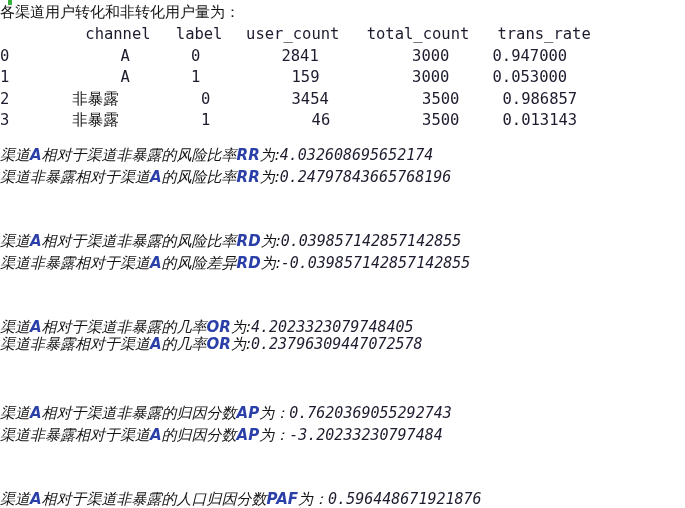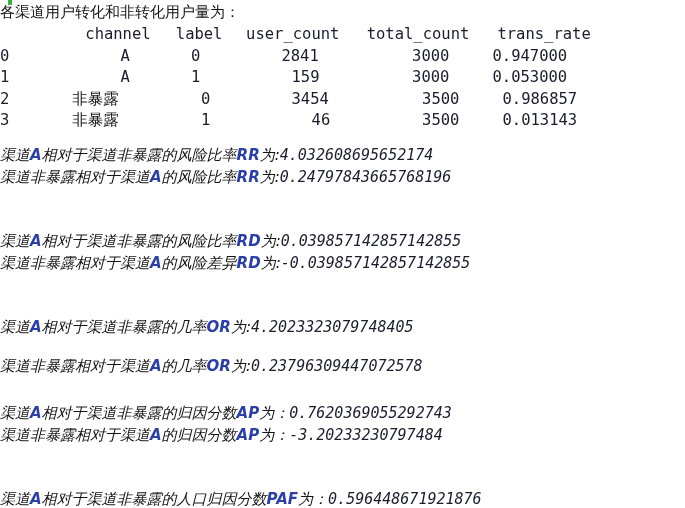--- a/index.html
+++ b/index.html
@@ -83,19 +83,19 @@
       <div class="line mono" style="top: 88.5px;"><span class="" style="position: absolute; left: 0px; white-space: pre;">2</span><span class="cjkcell" style="position: absolute; left: 72.3px; white-space: pre;">非暴露</span><span class="" style="position: absolute; left: 201px; white-space: pre;">0</span><span class="" style="position: absolute; left: 291.5px; white-space: pre;">3454</span><span class="" style="position: absolute; left: 422.1px; white-space: pre;">3500</span><span class="" style="position: absolute; left: 502.5px; white-space: pre;">0.986857</span></div>
       <div class="line mono" style="top: 110px;"><span class="" style="position: absolute; left: 0px; white-space: pre;">3</span><span class="cjkcell" style="position: absolute; left: 72.3px; white-space: pre;">非暴露</span><span class="" style="position: absolute; left: 201px; white-space: pre;">1</span><span class="" style="position: absolute; left: 311.6px; white-space: pre;">46</span><span class="" style="position: absolute; left: 422.1px; white-space: pre;">3500</span><span class="" style="position: absolute; left: 502.5px; white-space: pre;">0.013143</span></div>
     </div>
 
   <div id="metrics">
       <div class="line cjk" style="top: 145px;"><span class="zh">渠道</span><span class="acr">A</span><span class="zh">相对于渠道非暴露的风险比率</span><span class="acr">RR</span><span class="zh">为</span><span class="colon">:</span><span class="num">4.032608695652174</span></div>
       <div class="line cjk" style="top: 166.5px;"><span class="zh">渠道非暴露相对于渠道</span><span class="acr">A</span><span class="zh">的风险比率</span><span class="acr">RR</span><span class="zh">为</span><span class="colon">:</span><span class="num">0.24797843665768196</span></div>
       <div class="line cjk" style="top: 231px;"><span class="zh">渠道</span><span class="acr">A</span><span class="zh">相对于渠道非暴露的风险比率</span><span class="acr">RD</span><span class="zh">为</span><span class="colon">:</span><span class="num">0.039857142857142855</span></div>
       <div class="line cjk" style="top: 252.5px;"><span class="zh">渠道非暴露相对于渠道</span><span class="acr">A</span><span class="zh">的风险差异</span><span class="acr">RD</span><span class="zh">为</span><span class="colon">:</span><span class="num">-0.039857142857142855</span></div>
       <div class="line cjk" style="top: 317px;"><span class="zh">渠道</span><span class="acr">A</span><span class="zh">相对于渠道非暴露的几率</span><span class="acr">OR</span><span class="zh">为</span><span class="colon">:</span><span class="num">4.2023323079748405</span></div>
-      <div class="line cjk" style="top: 356px;"><span class="zh">渠道非暴露相对于渠道</span><span class="acr">A</span><span class="zh">的几率</span><span class="acr">OR</span><span class="zh">为</span><span class="colon">:</span><span class="num">0.23796309447072578</span></div>
+      <div class="line cjk" style="top: 334px;"><span class="zh">渠道非暴露相对于渠道</span><span class="acr">A</span><span class="zh">的几率</span><span class="acr">OR</span><span class="zh">为</span><span class="colon">:</span><span class="num">0.23796309447072578</span></div>
       <div class="line cjk" style="top: 403px;"><span class="zh">渠道</span><span class="acr">A</span><span class="zh">相对于渠道非暴露的归因分数</span><span class="acr">AP</span><span class="zh">为</span><span class="colon">：</span><span class="num">0.7620369055292743</span></div>
       <div class="line cjk" style="top: 424.5px;"><span class="zh">渠道非暴露相对于渠道</span><span class="acr">A</span><span class="zh">的归因分数</span><span class="acr">AP</span><span class="zh">为</span><span class="colon">：</span><span class="num">-3.20233230797484</span></div>
       <div class="line cjk" style="top: 489px;"><span class="zh">渠道</span><span class="acr">A</span><span class="zh">相对于渠道非暴露的人口归因分数</span><span class="acr">PAF</span><span class="zh">为</span><span class="colon">：</span><span class="num">0.596448671921876</span></div>
     </div>
 
 </div>
 
 </body></html>

